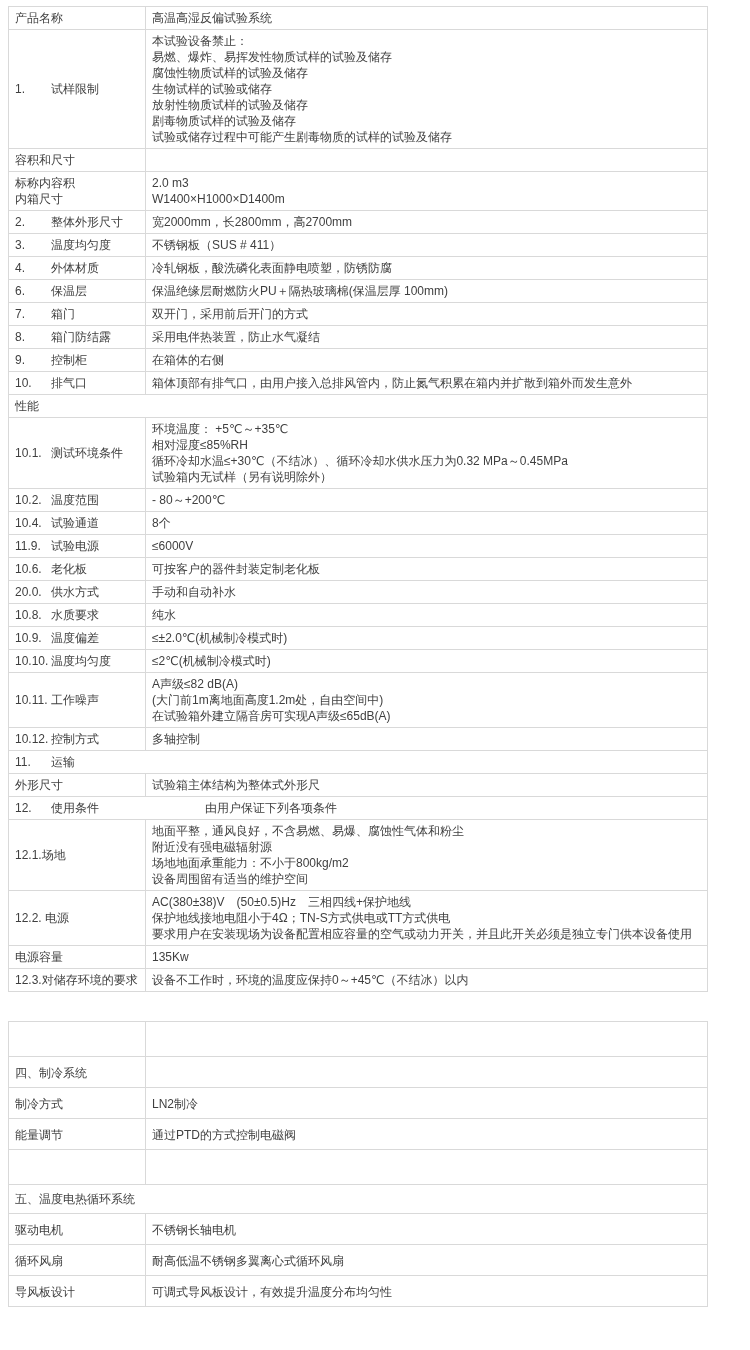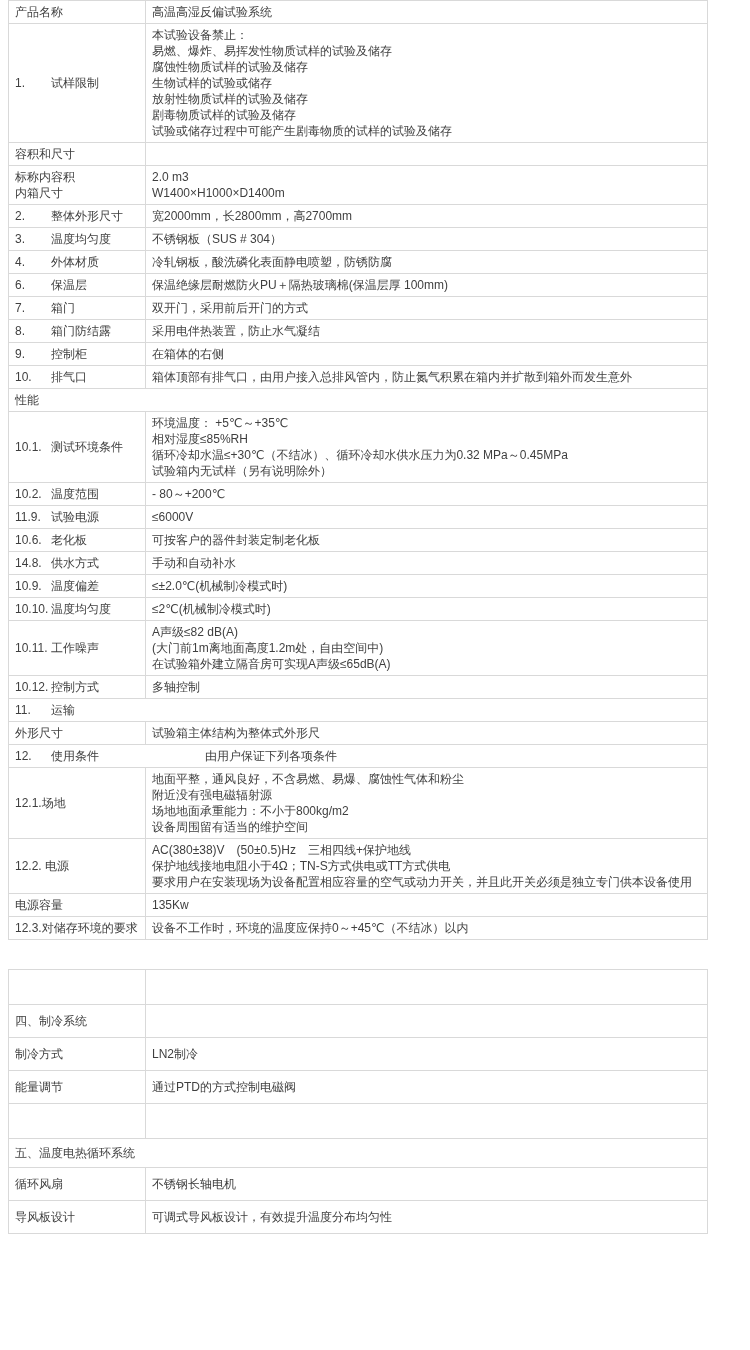--- a/index.html
+++ b/index.html
@@ -14,41 +14,41 @@
     width: 750px;
     min-height: 1350px;
     background: #ffffff;
   }
   table.spec {
     border-collapse: collapse;
     table-layout: fixed;
     width: 699px;
     margin-left: 8px;
   }
-  #spec-table-1 { }
+  #spec-table-1 { margin-top: 6px; }
   #spec-table-2 { margin-top: 29px; }
   col.c-label { width: 137px; }
   col.c-value { width: 562px; }
   td {
     border: 1px solid #d9d9d9;
     vertical-align: middle;
     padding: 3px 6px;
     line-height: 16px;
     word-break: break-all;
   }
   .t2 td { padding: 6px 6px; }
   .lbl, .val, .sec-lbl, .sec-val { white-space: pre-line; }
   .num {
     display: inline-block;
     min-width: 36px;
     vertical-align: top;
   }
   .sec-val { margin-left: 106px; }
   tr.spacer td { height: 22px; }
-  td.tall-pad { padding-top: 8px; padding-bottom: 8px; }
+  td.tall-pad { padding-top: 8px; }
 </style>
 </head>
 <body>
 
 <div class="page">
 
   <table class="spec t1" id="spec-table-1">
     <colgroup>
         <col class="c-label">
         <col class="c-value">
@@ -77,21 +77,21 @@
 内箱尺寸</span></td>
           <td><span class="val">2.0 m3
 W1400×H1000×D1400m</span></td>
         </tr>
         <tr>
           <td><span class="num">2.</span><span class="lbl">整体外形尺寸</span></td>
           <td><span class="val">宽2000mm，长2800mm，高2700mm</span></td>
         </tr>
         <tr>
           <td><span class="num">3.</span><span class="lbl">温度均匀度</span></td>
-          <td><span class="val">不锈钢板（SUS # 304）</span></td>
+          <td><span class="val">不锈钢板（SUS # 411）</span></td>
         </tr>
         <tr>
           <td><span class="num">4.</span><span class="lbl">外体材质</span></td>
           <td><span class="val">冷轧钢板，酸洗磷化表面静电喷塑，防锈防腐</span></td>
         </tr>
         <tr>
           <td><span class="num">6.</span><span class="lbl">保温层</span></td>
           <td><span class="val">保温绝缘层耐燃防火PU＋隔热玻璃棉(保温层厚 100mm)</span></td>
         </tr>
         <tr>
@@ -118,30 +118,38 @@
           <td><span class="val">环境温度： +5℃～+35℃
 相对湿度≤85%RH
 循环冷却水温≤+30℃（不结冰）、循环冷却水供水压力为0.32 MPa～0.45MPa
 试验箱内无试样（另有说明除外）</span></td>
         </tr>
         <tr>
           <td><span class="num">10.2.</span><span class="lbl">温度范围</span></td>
           <td><span class="val">- 80～+200℃</span></td>
         </tr>
         <tr>
+          <td><span class="num">10.4.</span><span class="lbl">试验通道</span></td>
+          <td><span class="val">8个</span></td>
+        </tr>
+        <tr>
           <td><span class="num">11.9.</span><span class="lbl">试验电源</span></td>
           <td><span class="val">≤6000V</span></td>
         </tr>
         <tr>
           <td><span class="num">10.6.</span><span class="lbl">老化板</span></td>
           <td><span class="val">可按客户的器件封装定制老化板</span></td>
         </tr>
         <tr>
-          <td><span class="num">14.8.</span><span class="lbl">供水方式</span></td>
+          <td><span class="num">20.0.</span><span class="lbl">供水方式</span></td>
           <td><span class="val">手动和自动补水</span></td>
+        </tr>
+        <tr>
+          <td><span class="num">10.8.</span><span class="lbl">水质要求</span></td>
+          <td><span class="val">纯水</span></td>
         </tr>
         <tr>
           <td><span class="num">10.9.</span><span class="lbl">温度偏差</span></td>
           <td><span class="val">≤±2.0℃(机械制冷模式时)</span></td>
         </tr>
         <tr>
           <td><span class="num">10.10.</span><span class="lbl">温度均匀度</span></td>
           <td><span class="val">≤2℃(机械制冷模式时)</span></td>
         </tr>
         <tr>
@@ -211,22 +219,26 @@
           <td class="tall-pad"><span class="val">通过PTD的方式控制电磁阀</span></td>
         </tr>
         <tr class="spacer">
           <td></td>
           <td></td>
         </tr>
         <tr>
           <td colspan="2"><span class="sec-lbl">五、温度电热循环系统</span></td>
         </tr>
         <tr>
+          <td class="tall-pad"><span class="lbl">驱动电机</span></td>
+          <td class="tall-pad"><span class="val">不锈钢长轴电机</span></td>
+        </tr>
+        <tr>
           <td class="tall-pad"><span class="lbl">循环风扇</span></td>
-          <td class="tall-pad"><span class="val">不锈钢长轴电机</span></td>
+          <td class="tall-pad"><span class="val">耐高低温不锈钢多翼离心式循环风扇</span></td>
         </tr>
         <tr>
           <td class="tall-pad"><span class="lbl">导风板设计</span></td>
           <td class="tall-pad"><span class="val">可调式导风板设计，有效提升温度分布均匀性</span></td>
         </tr>
       </tbody>
   </table>
 
 </div>
 

